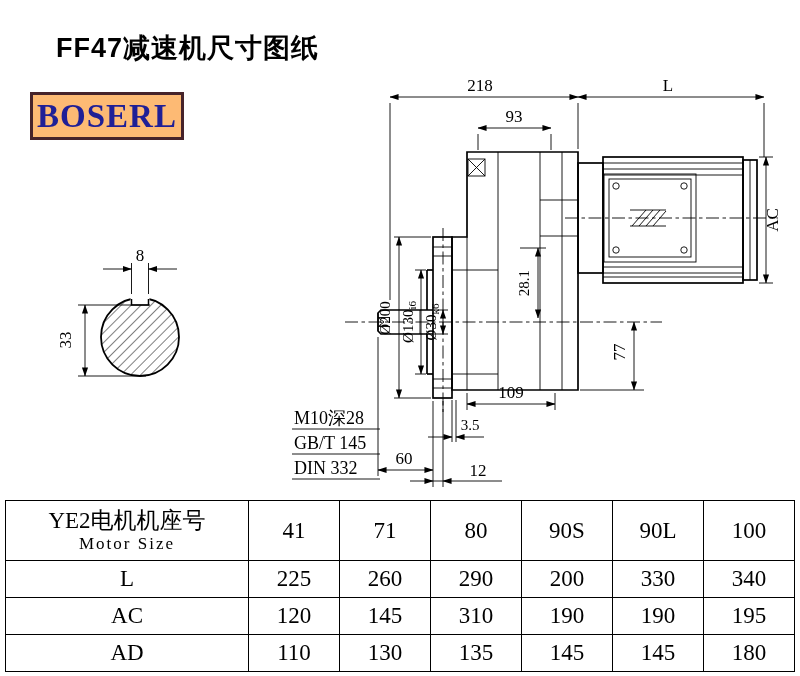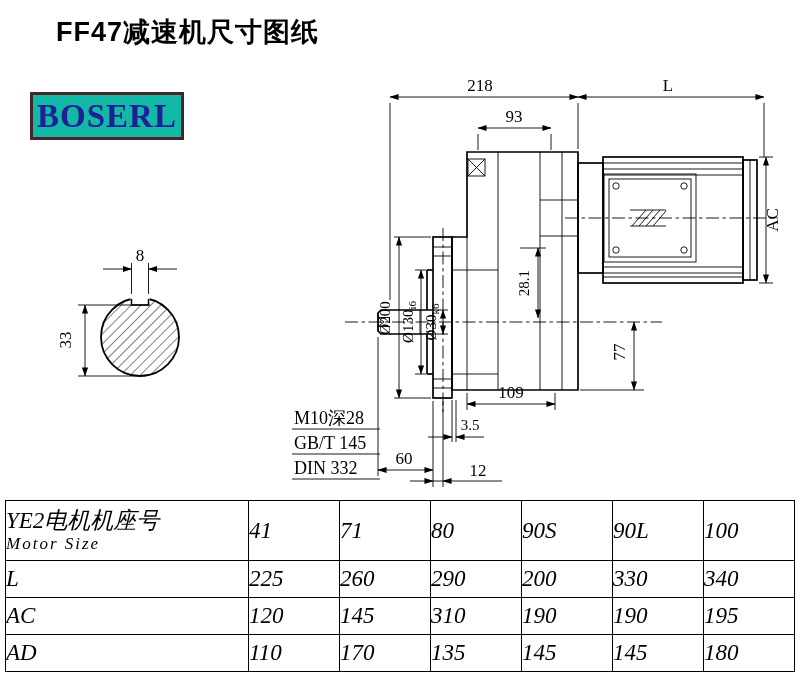--- a/index.html
+++ b/index.html
@@ -1,42 +1,42 @@
 <!DOCTYPE html>
 <html><head>
 <meta charset="utf-8">
 <style>
   * { margin:0; padding:0; box-sizing:border-box; }
   html,body { background:#ffffff; }
   body { width:800px; height:676px; font-family:"Liberation Serif", serif; }
   .page { position:relative; width:800px; height:676px; background:#fff; overflow:hidden; }
 
-  .title { position:absolute; left:56px; top:14px; font-family:"Liberation Sans", sans-serif;
+  .title { position:absolute; left:56px; top:30px; font-family:"Liberation Sans", sans-serif;
            font-weight:bold; font-size:27px; color:#000; letter-spacing:1px; }
 
   .logo { position:absolute; left:30px; top:92px; width:154px; height:48px;
-          border:3px solid #46232a; background:#14b8a6; display:flex; align-items:center; justify-content:center; }
+          border:3px solid #46232a; background:#fdba74; display:flex; align-items:center; justify-content:center; }
   .logo span { font-family:"Liberation Serif", serif; font-weight:bold; font-size:33px;
                color:#1f1f96; letter-spacing:1px; }
 
   .drawing { position:absolute; left:0; top:0; }
 
   
   .ol   { stroke:#000; stroke-width:1.7; fill:none; }
   .thin { stroke:#000; stroke-width:0.9; fill:none; }
   .cl   { stroke:#000; stroke-width:0.9; fill:none; stroke-dasharray:13 3.5 3.5 3.5; }
   text.dim  { font:17px "Liberation Serif", serif; fill:#000; stroke:none; }
   text.dims { font:15px "Liberation Serif", serif; fill:#000; stroke:none; }
   text.note { font:18px "Liberation Serif", serif; fill:#000; stroke:none; }
   tspan.tol { font-size:11px; }
 
   .size-table { position:absolute; left:5px; top:500px; width:790px;
                 border-collapse:collapse; table-layout:fixed; font-family:"Liberation Serif", serif; }
-  .size-table td { border:1.5px solid #000; text-align:left; vertical-align:middle;
-                   padding:0; font-size:23px; color:#000;font-style:italic; }
+  .size-table td { border:1.5px solid #000; text-align:center; vertical-align:middle;
+                   padding:0; font-size:23px; color:#000; }
   .size-table col.c0 { width:243px; }
   .r-head td { height:60px; }
   .r td { height:37px; }
   .head-cell .cn { font-size:23px; line-height:1.2; }
   .head-cell .en { font-size:17px; letter-spacing:2px; line-height:1.2; }
 </style>
 </head>
 <body>
 
 <div class="page">
@@ -300,21 +300,21 @@
         <td>120</td>
         <td>145</td>
         <td>310</td>
         <td>190</td>
         <td>190</td>
         <td>195</td>
       </tr>
       <tr class="r">
         <td>AD</td>
         <td>110</td>
-        <td>170</td>
+        <td>130</td>
         <td>135</td>
         <td>145</td>
         <td>145</td>
         <td>180</td>
       </tr>
     </tbody>
   </table>
 </div>
 
 </body></html>

